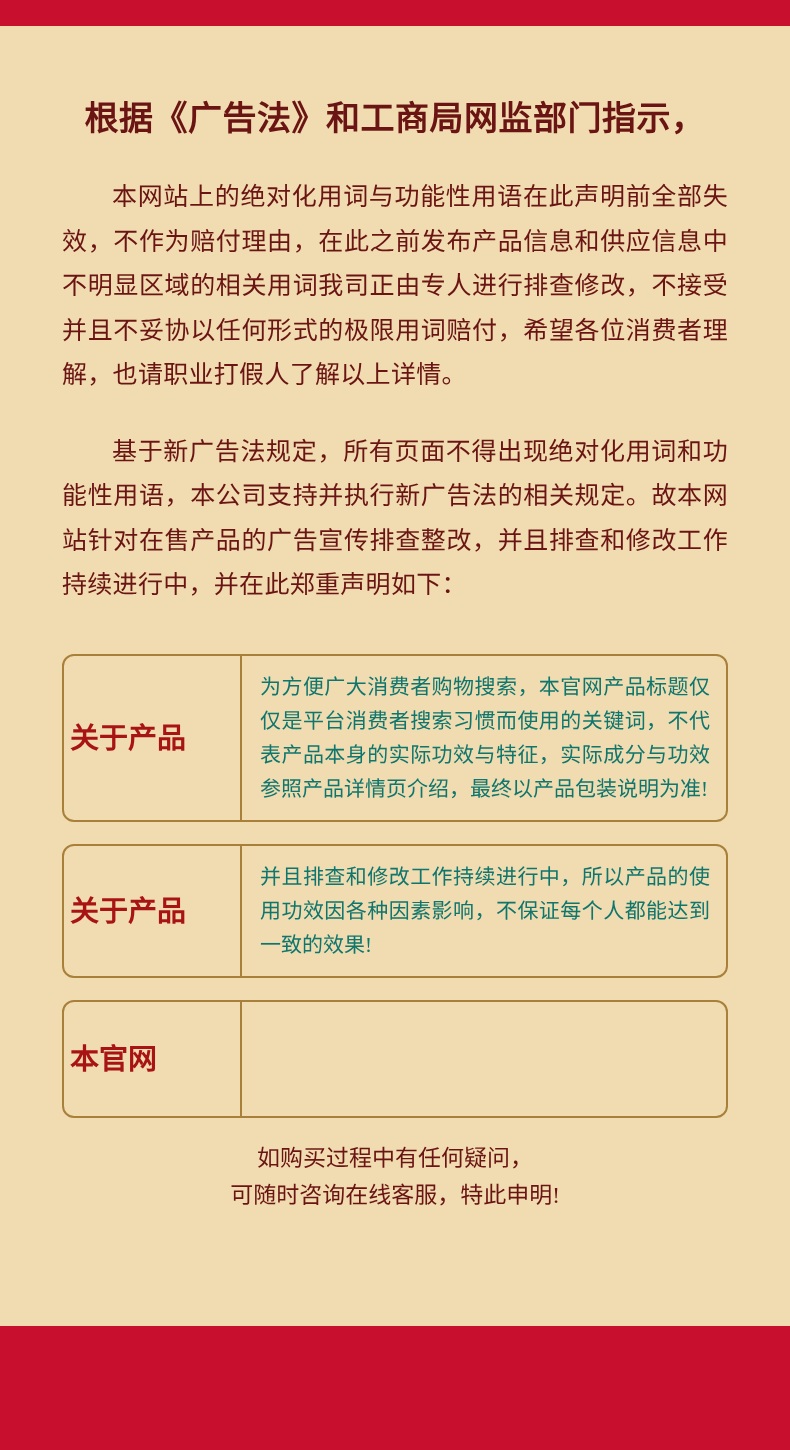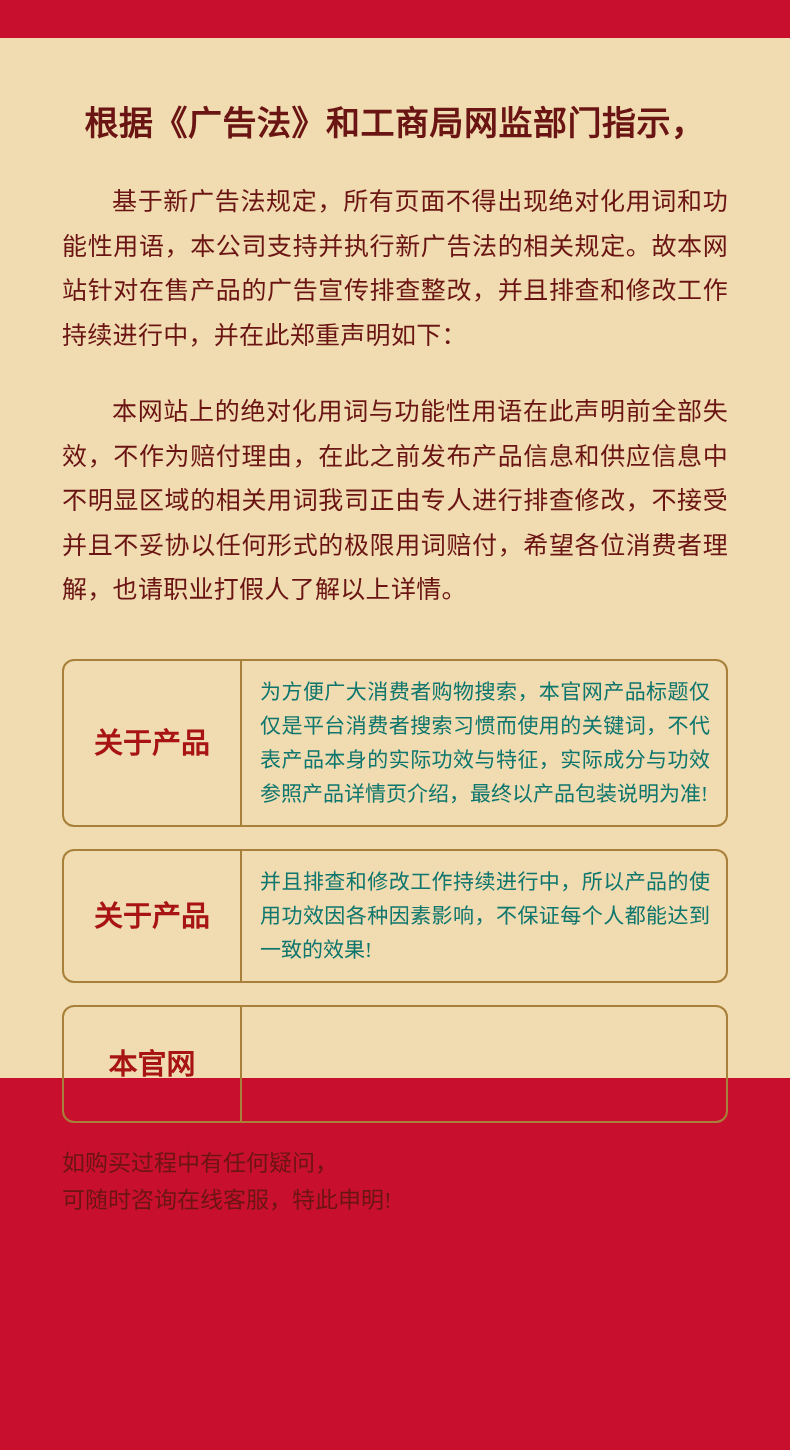--- a/index.html
+++ b/index.html
@@ -31,25 +31,24 @@
     background: #c8102e;
     position: absolute;
     bottom: 0;
     left: 0;
   }
   .panel {
     position: absolute;
     top: 26px;
     left: 0;
     width: 790px;
-    height: 1040px;
+    height: 1300px;
     background: #f0dcb0;
     box-sizing: border-box;
-    padding: 9px 62px;
-    margin-top: 12px;
+    padding: 16px 62px;
   }
   .headline {
     text-align: center;
     color: #6b1414;
     font-weight: bold;
     font-size: 34px;
     line-height: 1.45;
     padding-top: 52px;
     letter-spacing: 0.5px;
   }
@@ -82,21 +81,20 @@
     align-items: stretch;
     margin-bottom: 22px;
     box-sizing: border-box;
     min-height: 118px;
   }
   .card-title {
     flex: 0 0 178px;
     display: flex;
     flex-direction: row;
     align-items: center;
-    justify-content: center;
     color: #a81414;
     font-weight: bold;
     font-size: 29px;
     line-height: 1.38;
     border-right: 2px solid #a9803a;
     padding: 14px 6px;
     box-sizing: border-box;
     text-align: center;
   }
   .card-body {
@@ -106,21 +104,21 @@
     padding: 14px 16px 14px 18px;
     color: #0f766e;
     font-size: 21px;
     line-height: 1.62;
     text-align: justify;
     text-justify: inter-ideograph;
     box-sizing: border-box;
   }
   .footer {
     margin-top: 18px;
-    text-align: left;
+    text-align: center;
     color: #6b1414;
     font-size: 23px;
     line-height: 1.62;
   }
   .footer span {
     display: block;
   }
 </style>
 </head>
 <body>
@@ -128,22 +126,22 @@
 <div id="page">
 
   <div class="top-bar"></div>
 
   <div class="panel">
 
     <div class="headline">
       <span class="l1">根据《广告法》和工商局网监部门指示，</span>
     </div>
 
+    <p class="para second">本网站上的绝对化用词与功能性用语在此声明前全部失效，不作为赔付理由，在此之前发布产品信息和供应信息中不明显区域的相关用词我司正由专人进行排查修改，不接受并且不妥协以任何形式的极限用词赔付，希望各位消费者理解，也请职业打假人了解以上详情。</p>
     <p class="para first">基于新广告法规定，所有页面不得出现绝对化用词和功能性用语，本公司支持并执行新广告法的相关规定。故本网站针对在售产品的广告宣传排查整改，并且排查和修改工作持续进行中，并在此郑重声明如下：</p>
-    <p class="para second">本网站上的绝对化用词与功能性用语在此声明前全部失效，不作为赔付理由，在此之前发布产品信息和供应信息中不明显区域的相关用词我司正由专人进行排查修改，不接受并且不妥协以任何形式的极限用词赔付，希望各位消费者理解，也请职业打假人了解以上详情。</p>
 
     <div class="cards">
 
       <div class="card">
         <div class="card-title">
           <span>关于产品</span>
         </div>
         <div class="card-body">为方便广大消费者购物搜索，本官网产品标题仅仅是平台消费者搜索习惯而使用的关键词，不代表产品本身的实际功效与特征，实际成分与功效参照产品详情页介绍，最终以产品包装说明为准!</div>
       </div>
 

